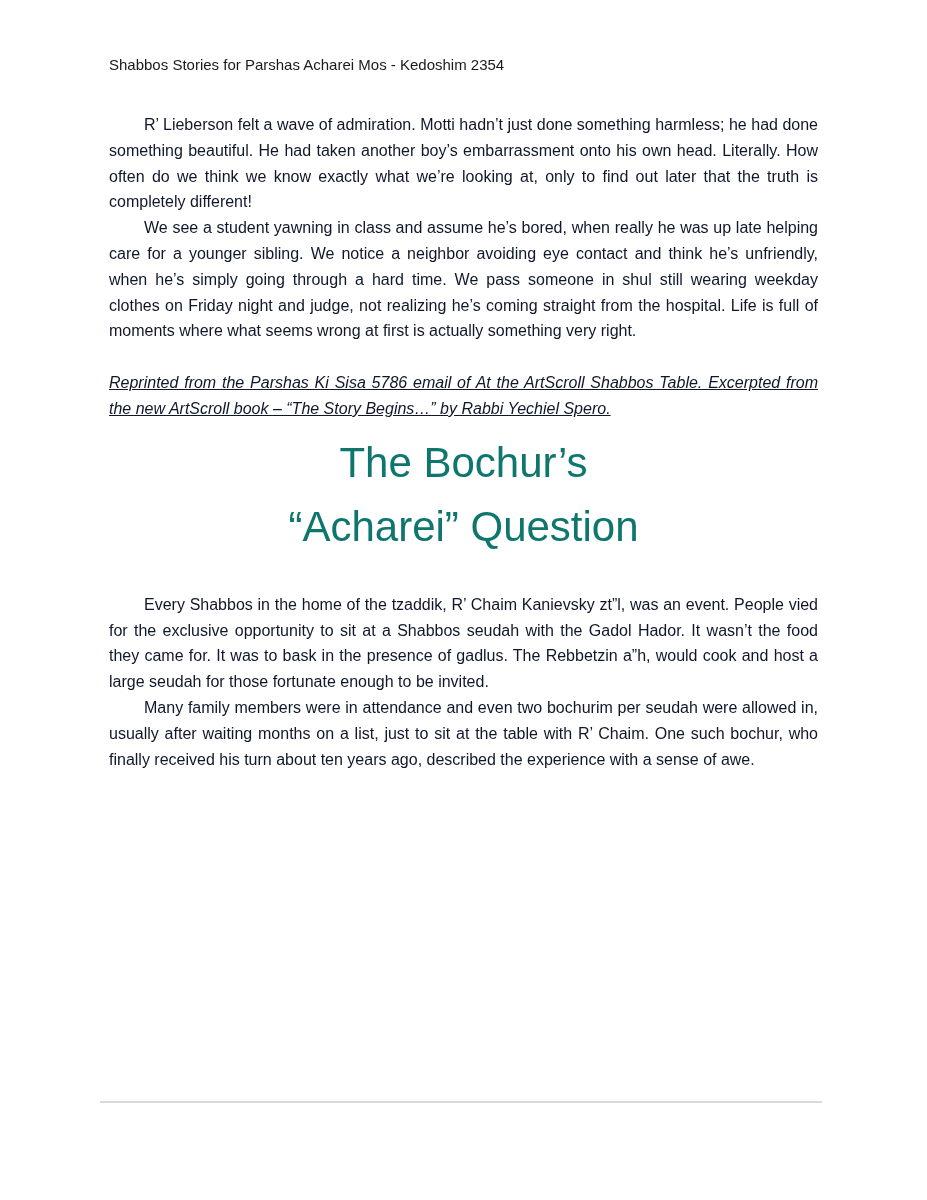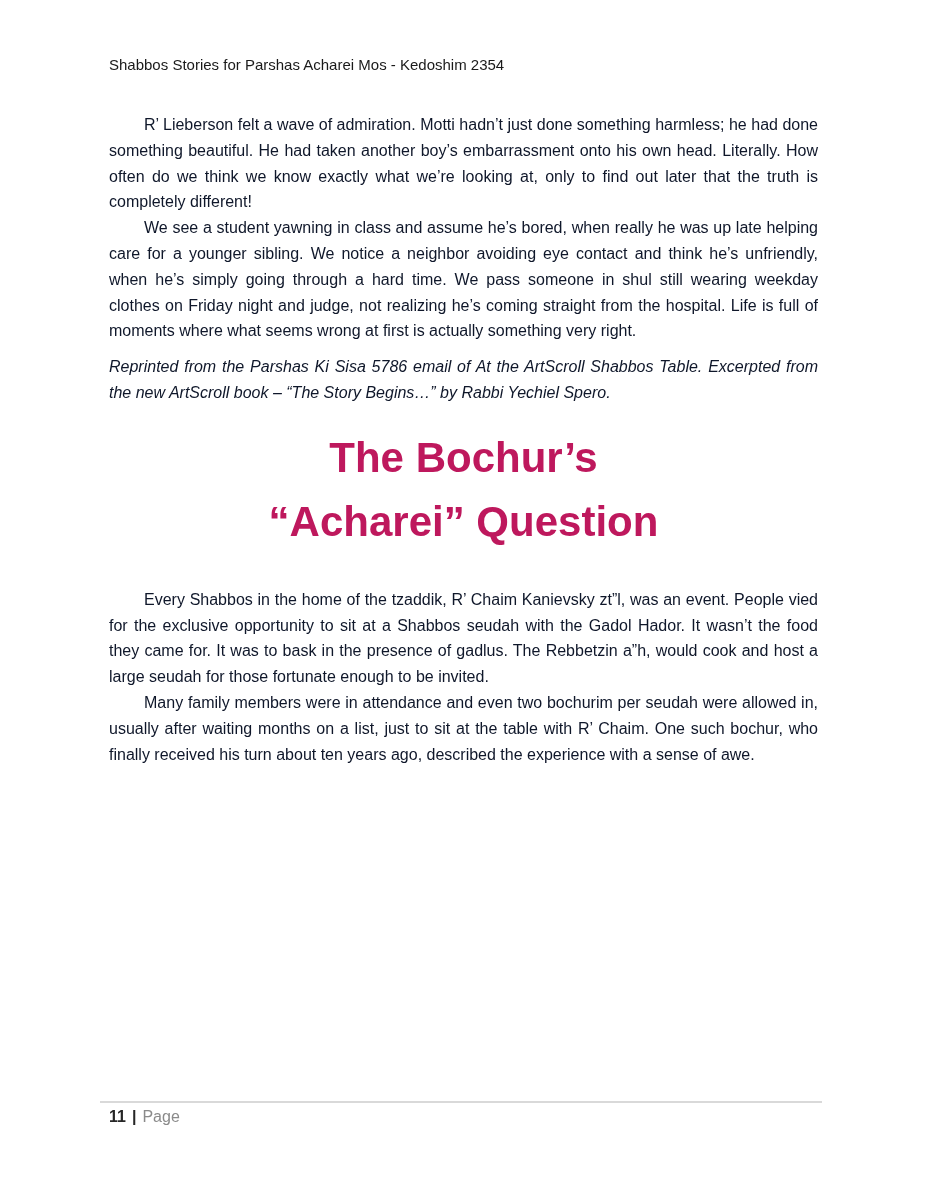--- a/index.html
+++ b/index.html
@@ -30,29 +30,30 @@
   }
   .content p {
     font-size: 16px;
     line-height: 25.8px;
     text-align: justify;
     color: #0f172a;
   }
   .indent { text-indent: 35px; }
   .citation {
     font-style: italic;
-    margin-top: 10px;
+    margin-top: 26px;
+    text-decoration: underline;
   }
   .story-title {
-    margin-top: 20px;
+    margin-top: 9px;
     text-align: center;
     font-size: 42px;
     line-height: 64px;
-    font-weight: 700;
-    color: #be185d;
+    font-weight: 400;
+    color: #0f766e;
   }
   .story-first { margin-top: 33px; }
   .doc-footer {
     position: absolute;
     left: 100px;
     top: 1101px;
     width: 722px;
   }
   .footer-rule {
     height: 0;
@@ -91,18 +92,15 @@
 
     <p class="indent story-first">Every Shabbos in the home of the tzaddik, R’ Chaim Kanievsky zt”l, was an event. People vied for the exclusive opportunity to sit at a Shabbos seudah with the Gadol Hador. It wasn’t the food they came for. It was to bask in the presence of gadlus. The Rebbetzin a”h, would cook and host a large seudah for those fortunate enough to be invited.</p>
 
     <p class="indent">Many family members were in attendance and even two bochurim per seudah were allowed in, usually after waiting months on a list, just to sit at the table with R’ Chaim. One such bochur, who finally received his turn about ten years ago, described the experience with a sense of awe.</p>
 
 
   </div>
 
   <div class="doc-footer">
     <div class="footer-rule"></div>
-    <div class="footer-text">
-      <span class="page-num">11</span><span class="sep">|</span><span class="page-label">Page</span>
-    </div>
   </div>
 
 </div>
 
 </body></html>

